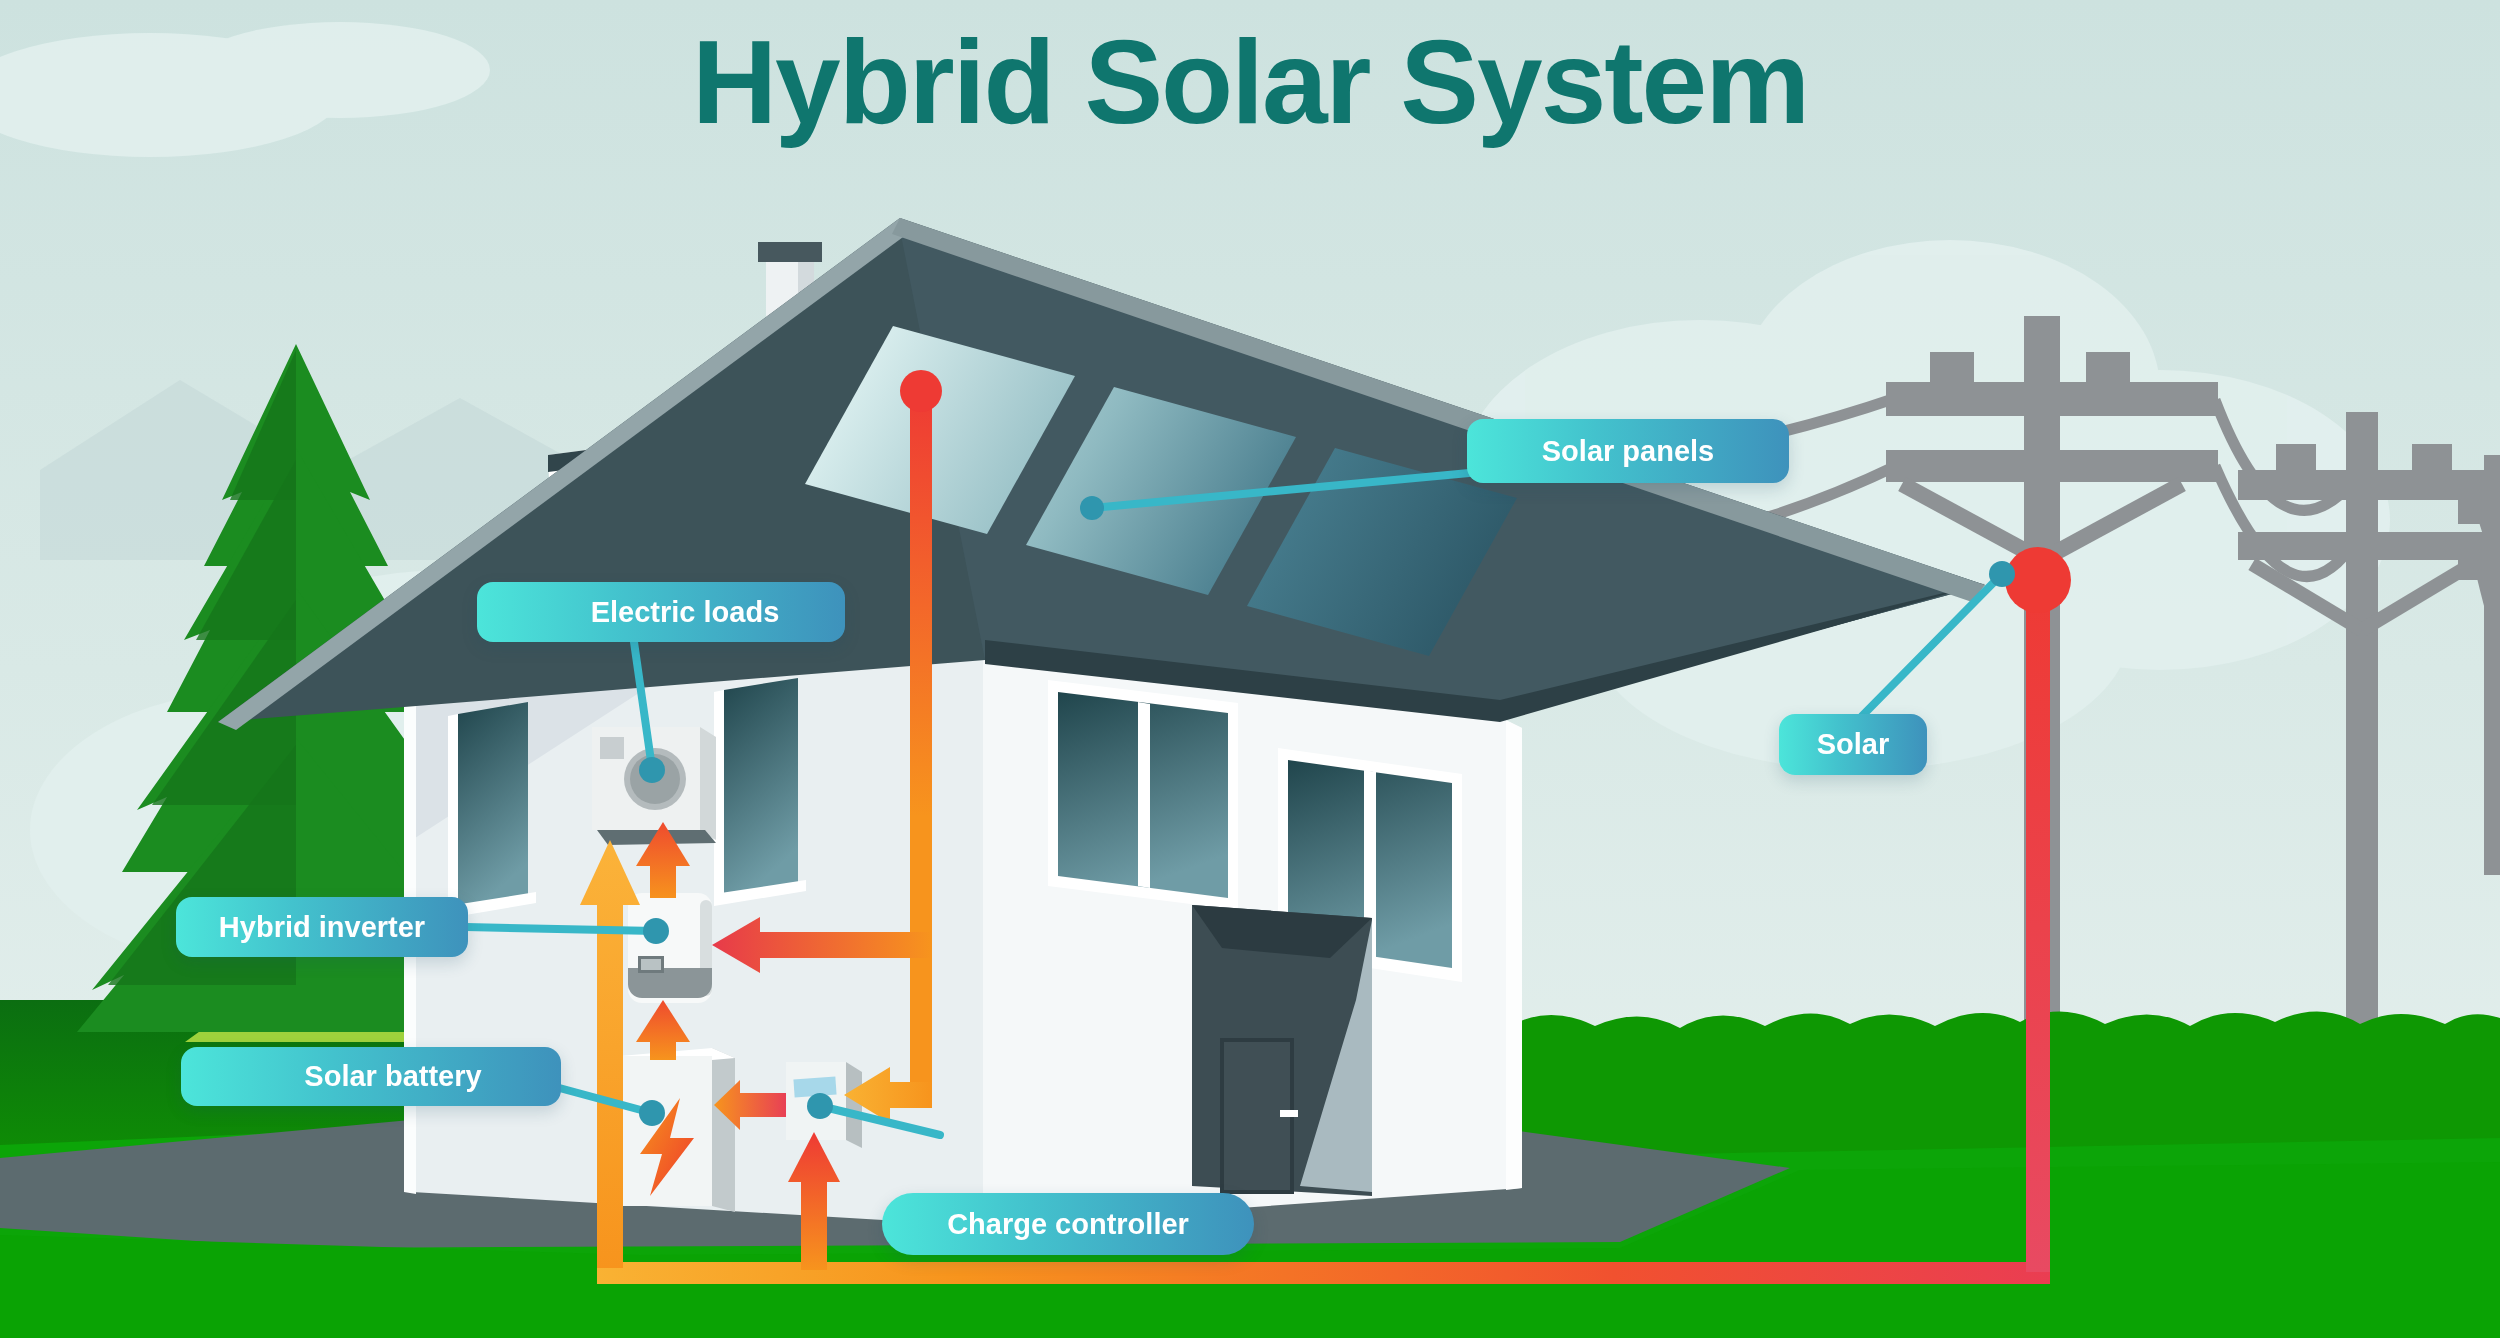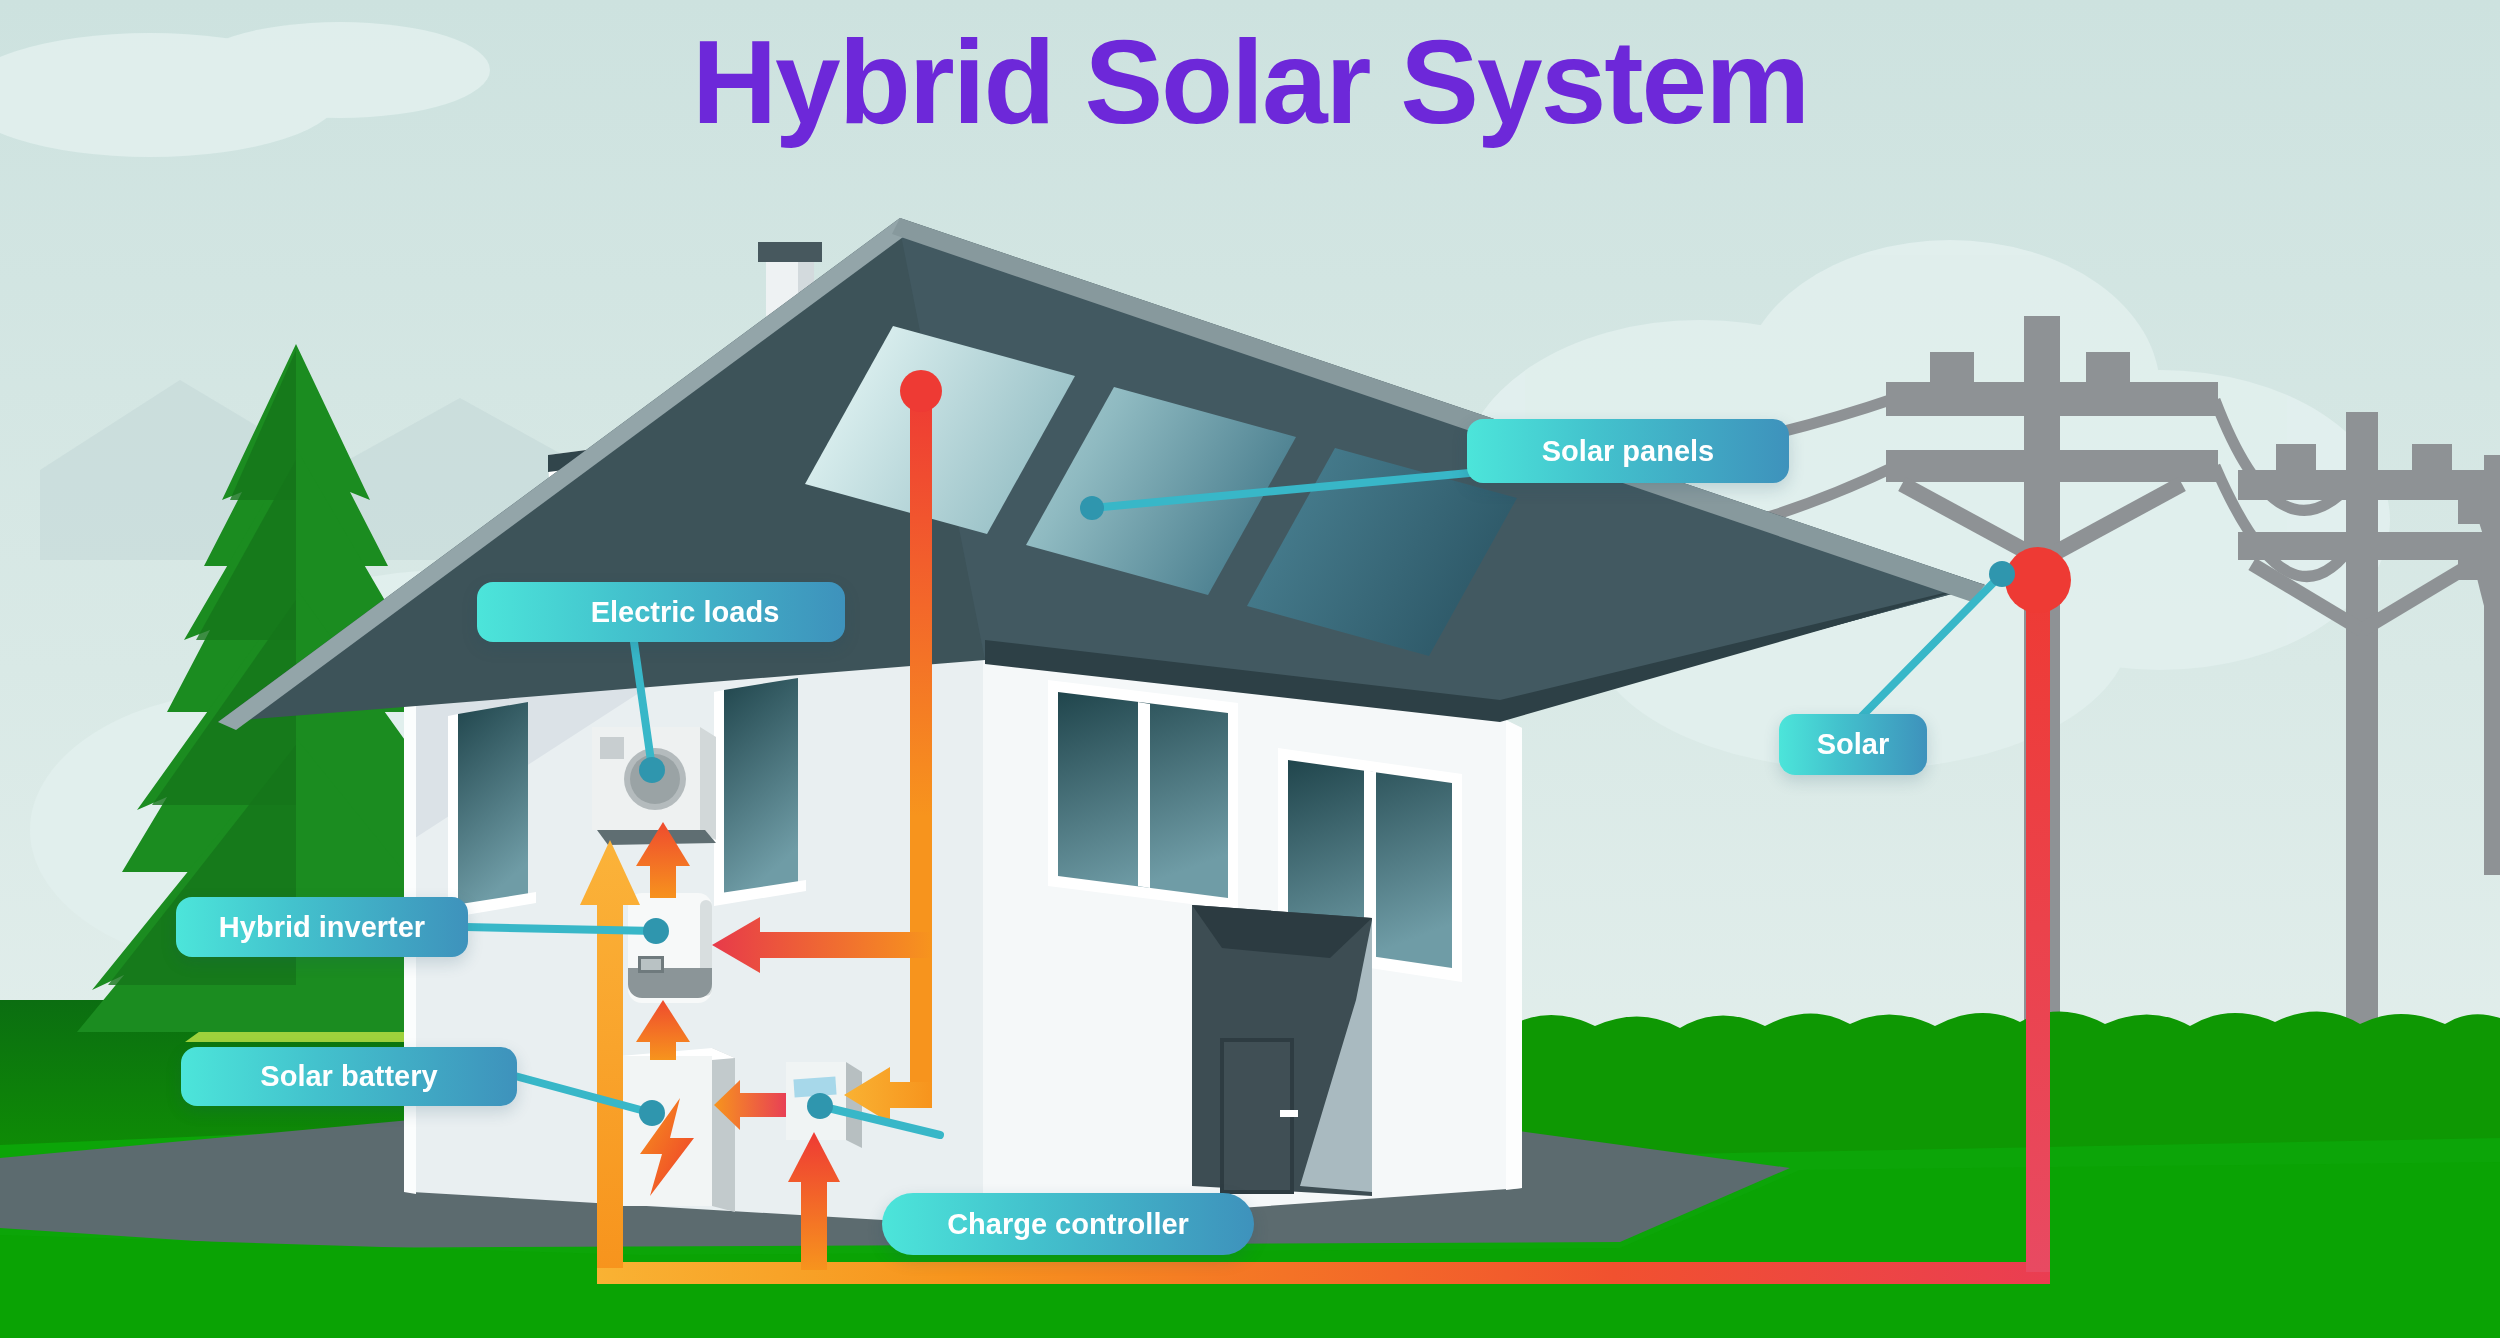--- a/index.html
+++ b/index.html
@@ -1,20 +1,20 @@
 <!DOCTYPE html>
 <html><head>
 <meta charset="utf-8">
 <style>
   html,body{margin:0;padding:0;background:#cfe3e0;}
   #scene{position:relative;width:2500px;height:1338px;overflow:hidden;
          font-family:"Liberation Sans",sans-serif;}
   #scene svg{position:absolute;left:0;top:0;}
   .title{position:absolute;left:0;top:14px;width:100%;text-align:center;
-         font-size:118px;font-weight:bold;letter-spacing:-2px;color:#6d28d9;}
+         font-size:118px;font-weight:bold;letter-spacing:-2px;color:#0f766e;}
   .badge{position:absolute;display:flex;align-items:center;justify-content:center;
          background:linear-gradient(90deg,#4ce5da 0%,#43c2cd 40%,#3e92bc 100%);
          border-radius:16px;color:#ffffff;font-weight:bold;font-size:29px;
          box-shadow:0 6px 16px rgba(30,80,100,.18);}
 </style>
 </head>
 <body>
 
 <div id="scene">
 
@@ -323,19 +323,19 @@
 </svg>
 
 <div class="title">Hybrid Solar System</div>
 
 <div class="badge" style="left:1467px;top:419px;width:322px;height:64px;">Solar panels</div>
 
 <div class="badge" style="left:477px;top:582px;width:320px;height:60px;padding-left:48px;">Electric loads</div>
 
 <div class="badge" style="left:176px;top:897px;width:292px;height:60px;">Hybrid inverter</div>
 
-<div class="badge" style="left:181px;top:1047px;width:336px;height:59px;">Solar battery</div>
+<div class="badge" style="left:181px;top:1047px;width:336px;height:59px;padding-left:44px;">Solar battery</div>
 
 <div class="badge" style="left:882px;top:1193px;width:372px;height:62px;border-radius:31px;">Charge controller</div>
 
 <div class="badge" style="left:1779px;top:714px;width:148px;height:61px;">Solar</div>
 
 </div>
 
 </body></html>

